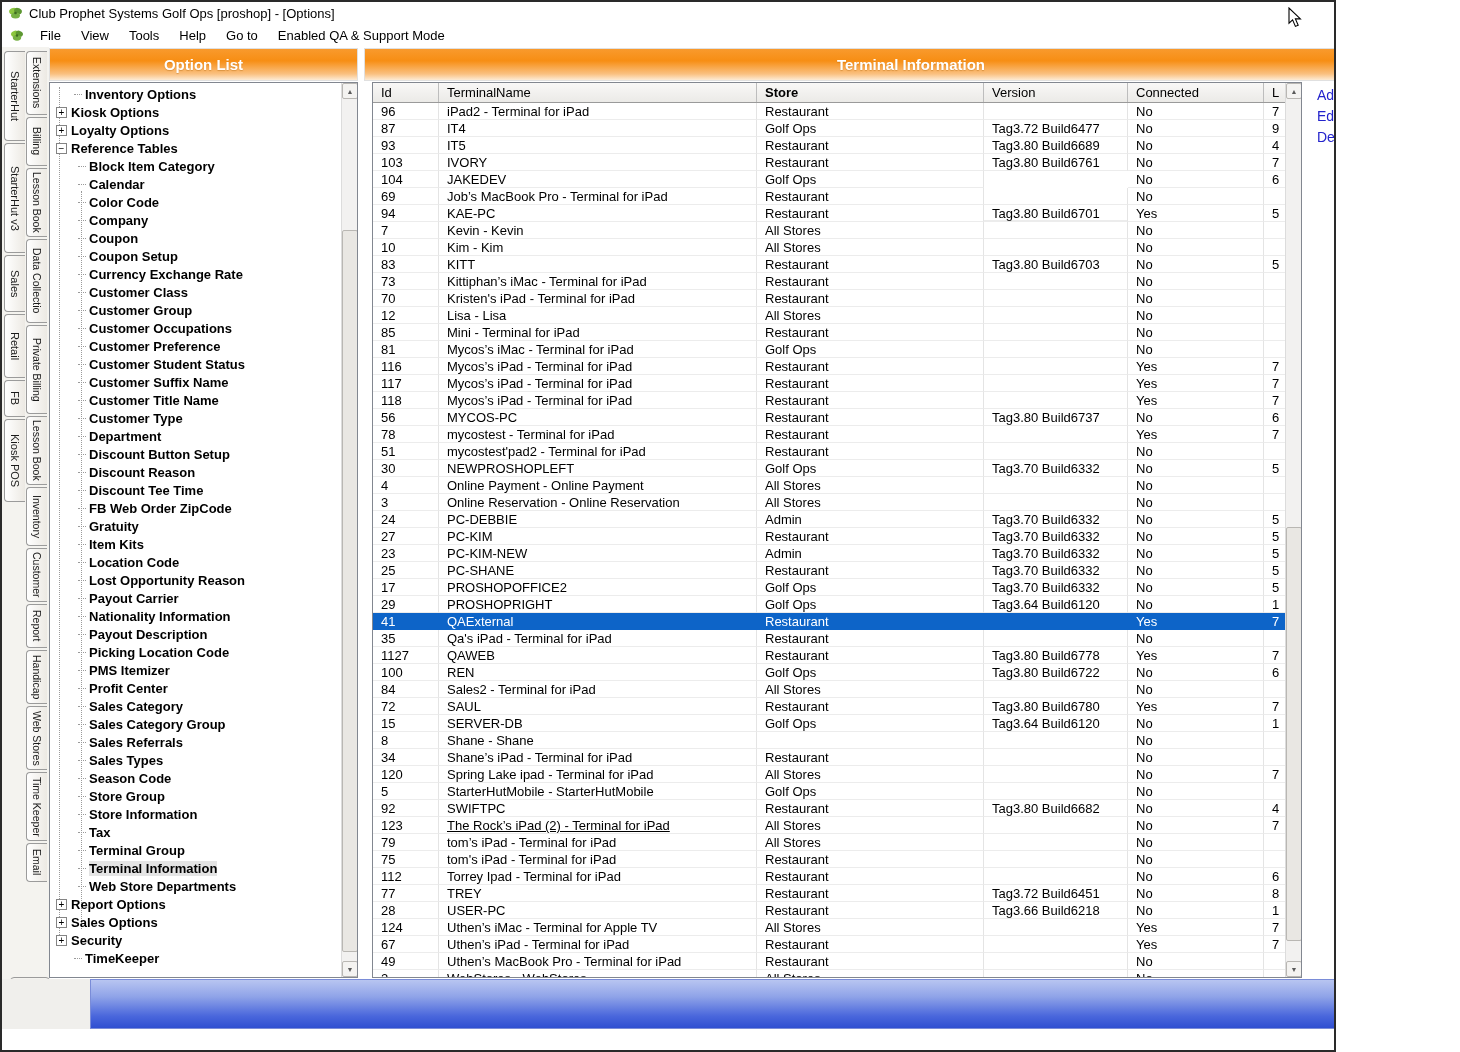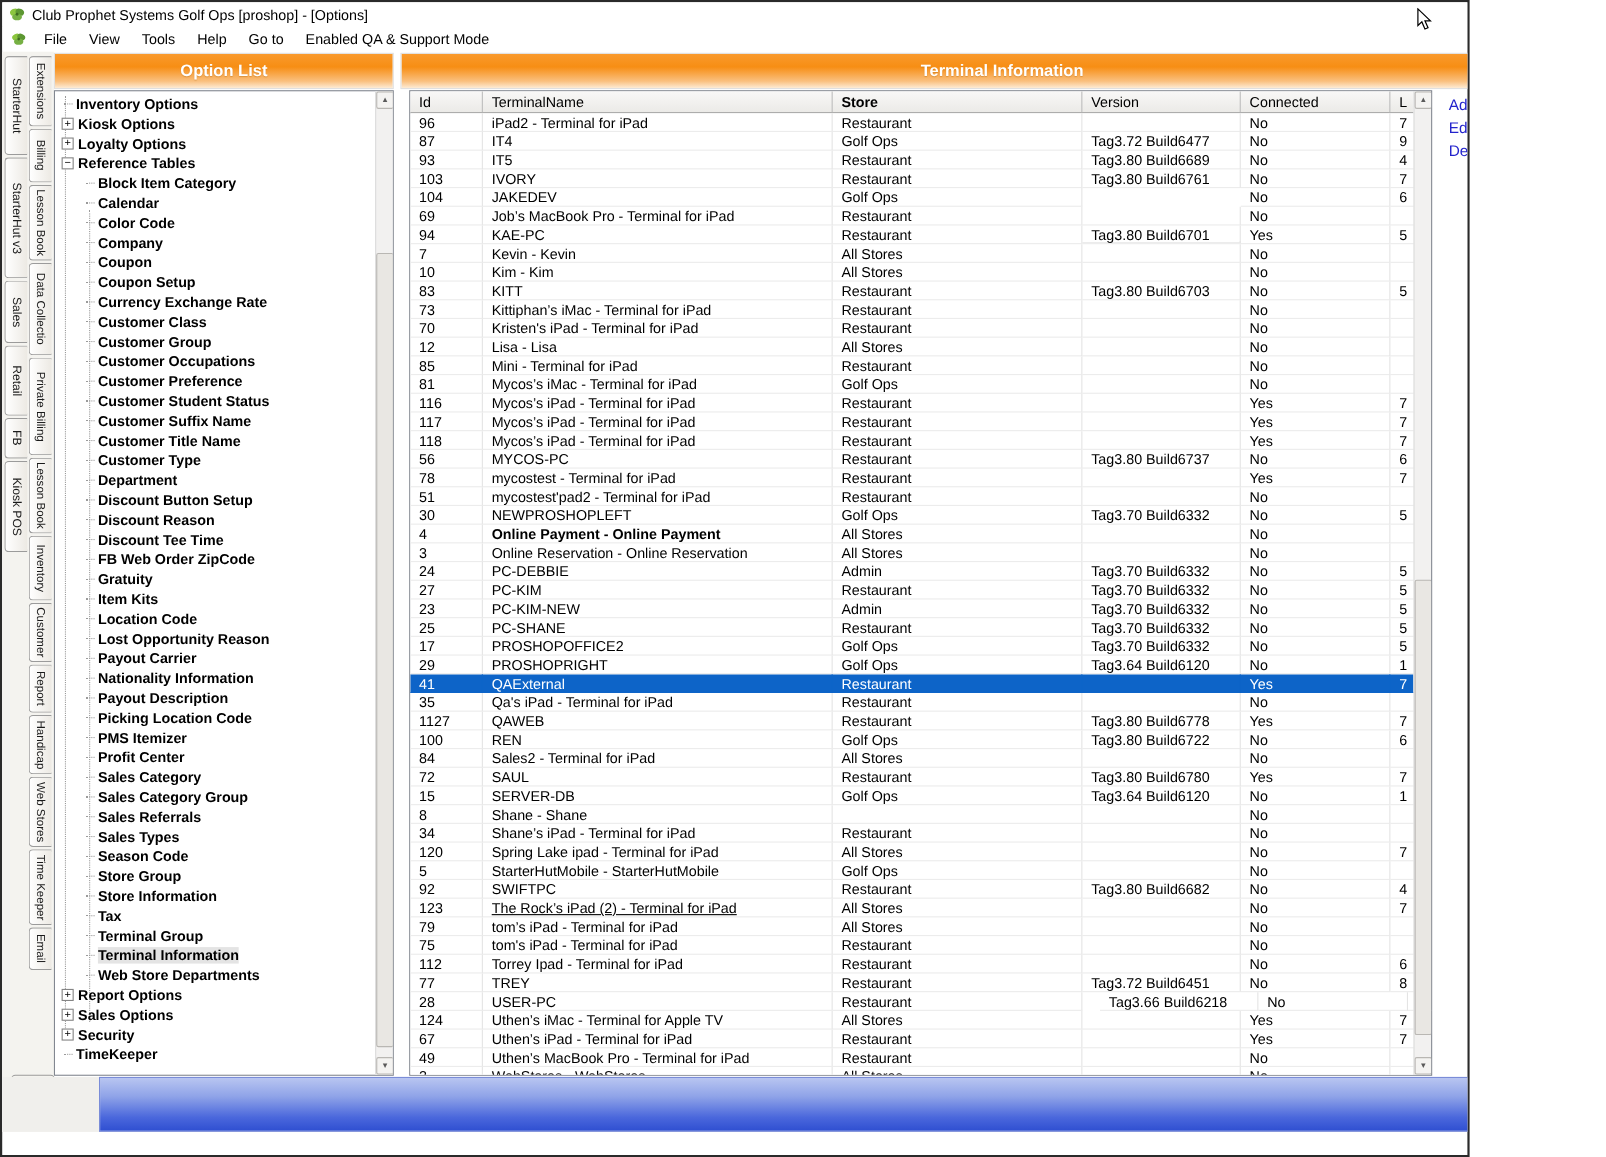--- a/index.html
+++ b/index.html
@@ -31,21 +31,21 @@
 
   .optionlist-panel { position:absolute; left:47px; top:1px; width:309px; height:930px; }
   .tree { position:absolute; left:0; top:34px; width:309px; height:896px; background:#fff;
           border:1px solid #828790; overflow:hidden; }
   .tree-inner { position:absolute; left:0; top:2px; right:17px; }
   .tree-row { height:18px; display:flex; align-items:center; font-size:13px; font-weight:bold; color:#000; white-space:nowrap; cursor:default; }
   .tree-row .box { width:11px; height:11px; border:1px solid #848484; background:#fff; font-size:10px; line-height:9px;
                    text-align:center; margin-left:4px; margin-right:4px; color:#000; font-weight:normal; flex:none; }
   .tree-row .dash { width:8px; border-top:1px dotted #9a9a9a; margin-right:3px; flex:none; }
   .tree-row.lvl0 { padding-left:2px; }
-  .tree-row.lvl0.leaf { padding-left:8px; }
+  .tree-row.lvl0.leaf { padding-left:24px; }
   .tree-row.lvl1 { padding-left:28px; }
   .tree-row .lbl.sel { background:#e4e4e4; }
   .tree-guide { position:absolute; border-left:1px dotted #9a9a9a; width:0; }
 
   
   .sbar { position:absolute; width:16px; background:#f2f1f0; border-left:1px solid #dcdcdc; }
   .sbar .arr { position:absolute; left:0; width:16px; height:16px; background:#f4f3f1; border:1px solid #b9b7b3; border-radius:2px;
                font-size:7px; color:#5a5a5a; display:flex; align-items:center; justify-content:center; }
   .sbar .arr.up { top:0; } .sbar .arr.down { bottom:0; }
   .sbar .thumb { position:absolute; left:0; width:16px; background:#e9e7e3; border:1px solid #b9b7b3; border-radius:2px; }
@@ -538,21 +538,21 @@
               <div class="trow">
                 <div class="tcell" style="width: 66px;">30</div>
                 <div class="tcell" style="width: 318px;">NEWPROSHOPLEFT</div>
                 <div class="tcell" style="width: 227px;">Golf Ops</div>
                 <div class="tcell" style="width: 144px;">Tag3.70 Build6332</div>
                 <div class="tcell" style="width: 136px;">No</div>
                 <div class="tcell" style="width: 23px;">5</div>
               </div>
               <div class="trow">
                 <div class="tcell" style="width: 66px;">4</div>
-                <div class="tcell" style="width: 318px; font-weight: bold;">Online Payment - Online Payment</div>
+                <div class="tcell" style="width: 318px;">Online Payment - Online Payment</div>
                 <div class="tcell" style="width: 227px;">All Stores</div>
                 <div class="tcell" style="width: 144px;"></div>
                 <div class="tcell" style="width: 136px;">No</div>
                 <div class="tcell" style="width: 23px;"></div>
               </div>
               <div class="trow">
                 <div class="tcell" style="width: 66px;">3</div>
                 <div class="tcell" style="width: 318px;">Online Reservation - Online Reservation</div>
                 <div class="tcell" style="width: 227px;">All Stores</div>
                 <div class="tcell" style="width: 144px;"></div>
@@ -740,21 +740,21 @@
                 <div class="tcell" style="width: 318px;">TREY</div>
                 <div class="tcell" style="width: 227px;">Restaurant</div>
                 <div class="tcell" style="width: 144px;">Tag3.72 Build6451</div>
                 <div class="tcell" style="width: 136px;">No</div>
                 <div class="tcell" style="width: 23px;">8</div>
               </div>
               <div class="trow">
                 <div class="tcell" style="width: 66px;">28</div>
                 <div class="tcell" style="width: 318px;">USER-PC</div>
                 <div class="tcell" style="width: 227px;">Restaurant</div>
-                <div class="tcell" style="width: 144px; margin-left: 16px;">Tag3.66 Build6218</div>
+                <div class="tcell" style="width: 144px;">Tag3.66 Build6218</div>
                 <div class="tcell" style="width: 136px;">No</div>
                 <div class="tcell" style="width: 23px;">1</div>
               </div>
               <div class="trow">
                 <div class="tcell" style="width: 66px;">124</div>
                 <div class="tcell" style="width: 318px;">Uthen’s iMac - Terminal for Apple TV</div>
                 <div class="tcell" style="width: 227px;">All Stores</div>
                 <div class="tcell" style="width: 144px;"></div>
                 <div class="tcell" style="width: 136px;">Yes</div>
                 <div class="tcell" style="width: 23px;">7</div>

